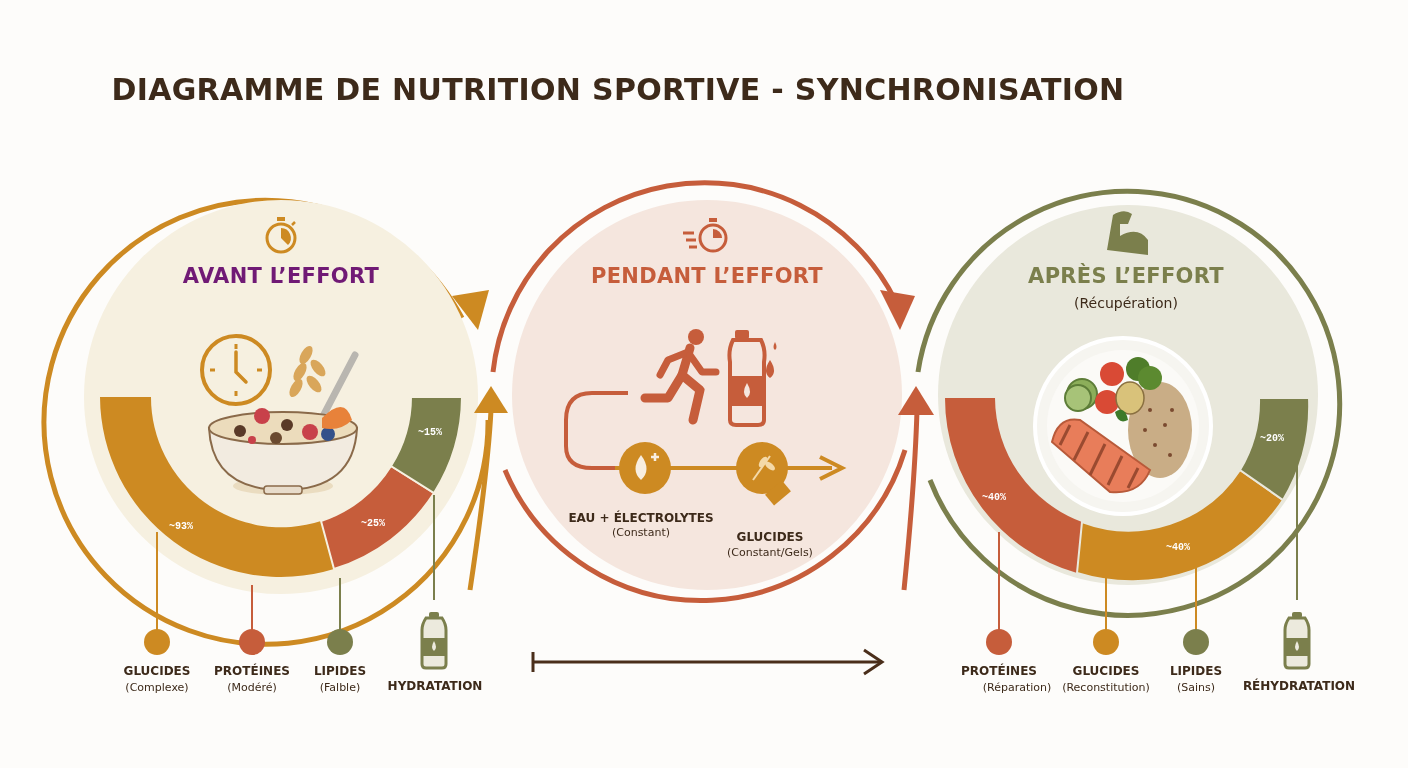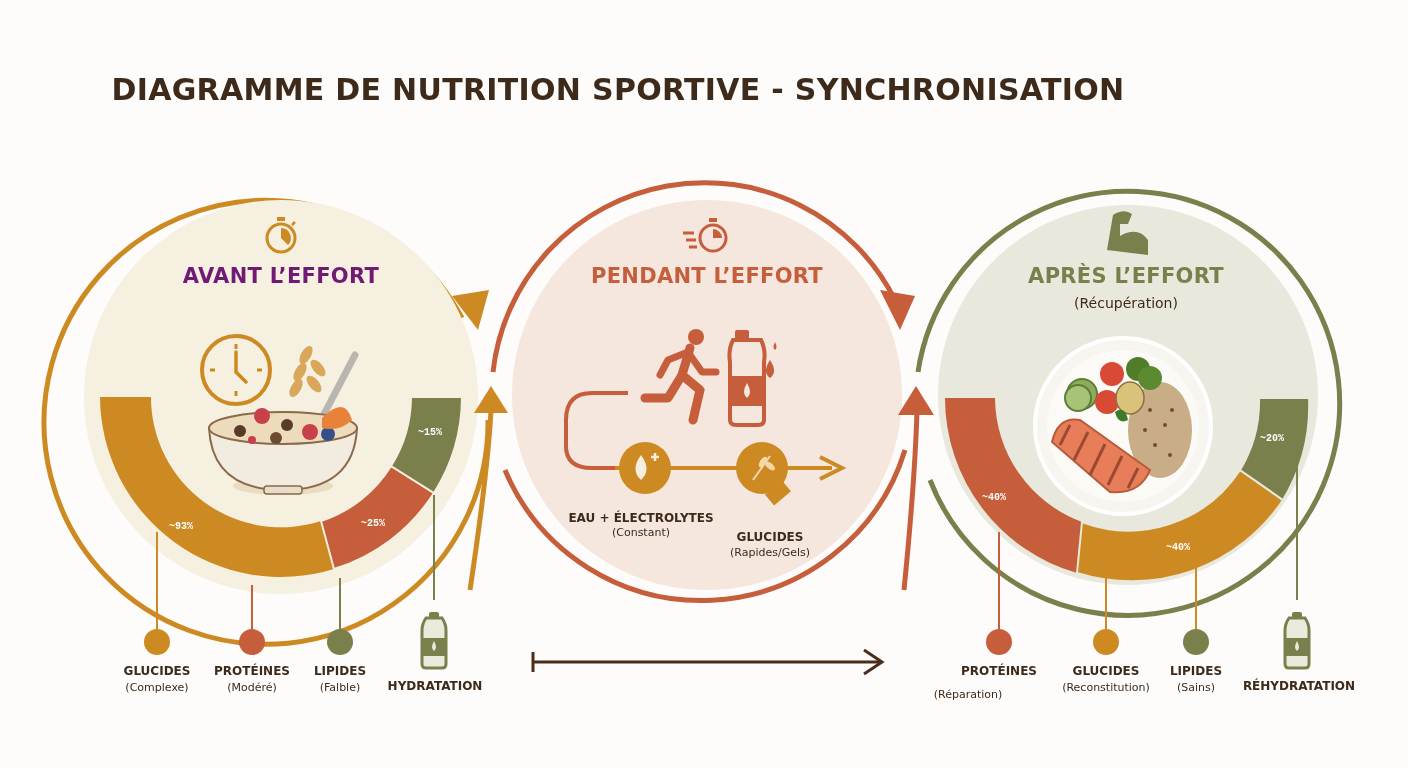--- a/index.html
+++ b/index.html
@@ -233,31 +233,31 @@
   <div class="pct" style="left:361px;top:518px;">~25%</div>
   <div class="pct" style="left:418px;top:427px;">~15%</div>
 
   <div class="pct" style="left:982px;top:492px;">~40%</div>
   <div class="pct" style="left:1166px;top:542px;">~40%</div>
   <div class="pct" style="left:1260px;top:433px;">~20%</div>
 
   <div class="mid-lbl" style="left:546px;top:511px;width:190px;">EAU + ÉLECTROLYTES</div>
   <div class="mid-sub" style="left:546px;top:526px;width:190px;">(Constant)</div>
   <div class="mid-lbl" style="left:720px;top:530px;width:100px;">GLUCIDES</div>
-  <div class="mid-sub" style="left:715px;top:546px;width:110px;">(Rapides/Gels)</div>
+  <div class="mid-sub" style="left:715px;top:546px;width:110px;">(Constant/Gels)</div>
 
   <div class="leg-name" style="left:107px;top:664px;width:100px;">GLUCIDES</div>
   <div class="leg-desc" style="left:107px;top:681px;width:100px;">(Complexe)</div>
   <div class="leg-name" style="left:202px;top:664px;width:100px;">PROTÉINES</div>
   <div class="leg-desc" style="left:202px;top:681px;width:100px;">(Modéré)</div>
   <div class="leg-name" style="left:300px;top:664px;width:80px;">LIPIDES</div>
   <div class="leg-desc" style="left:300px;top:681px;width:80px;">(Falble)</div>
   <div class="leg-name" style="left:380px;top:679px;width:110px;">HYDRATATION</div>
 
 
   <div class="leg-name" style="left:949px;top:664px;width:100px;">PROTÉINES</div>
-  <div class="leg-desc" style="left:918px;top:681px;width:100px;margin-top:7px;">(Réparation)</div>
+  <div class="leg-desc" style="left:967px;top:681px;width:100px;">(Réparation)</div>
   <div class="leg-name" style="left:1051px;top:664px;width:110px;">GLUCIDES</div>
   <div class="leg-desc" style="left:1051px;top:681px;width:110px;">(Reconstitution)</div>
   <div class="leg-name" style="left:1156px;top:664px;width:80px;">LIPIDES</div>
   <div class="leg-desc" style="left:1156px;top:681px;width:80px;">(Sains)</div>
   <div class="leg-name" style="left:1234px;top:679px;width:130px;">RÉHYDRATATION</div>
 </div>
 
 </body></html>

